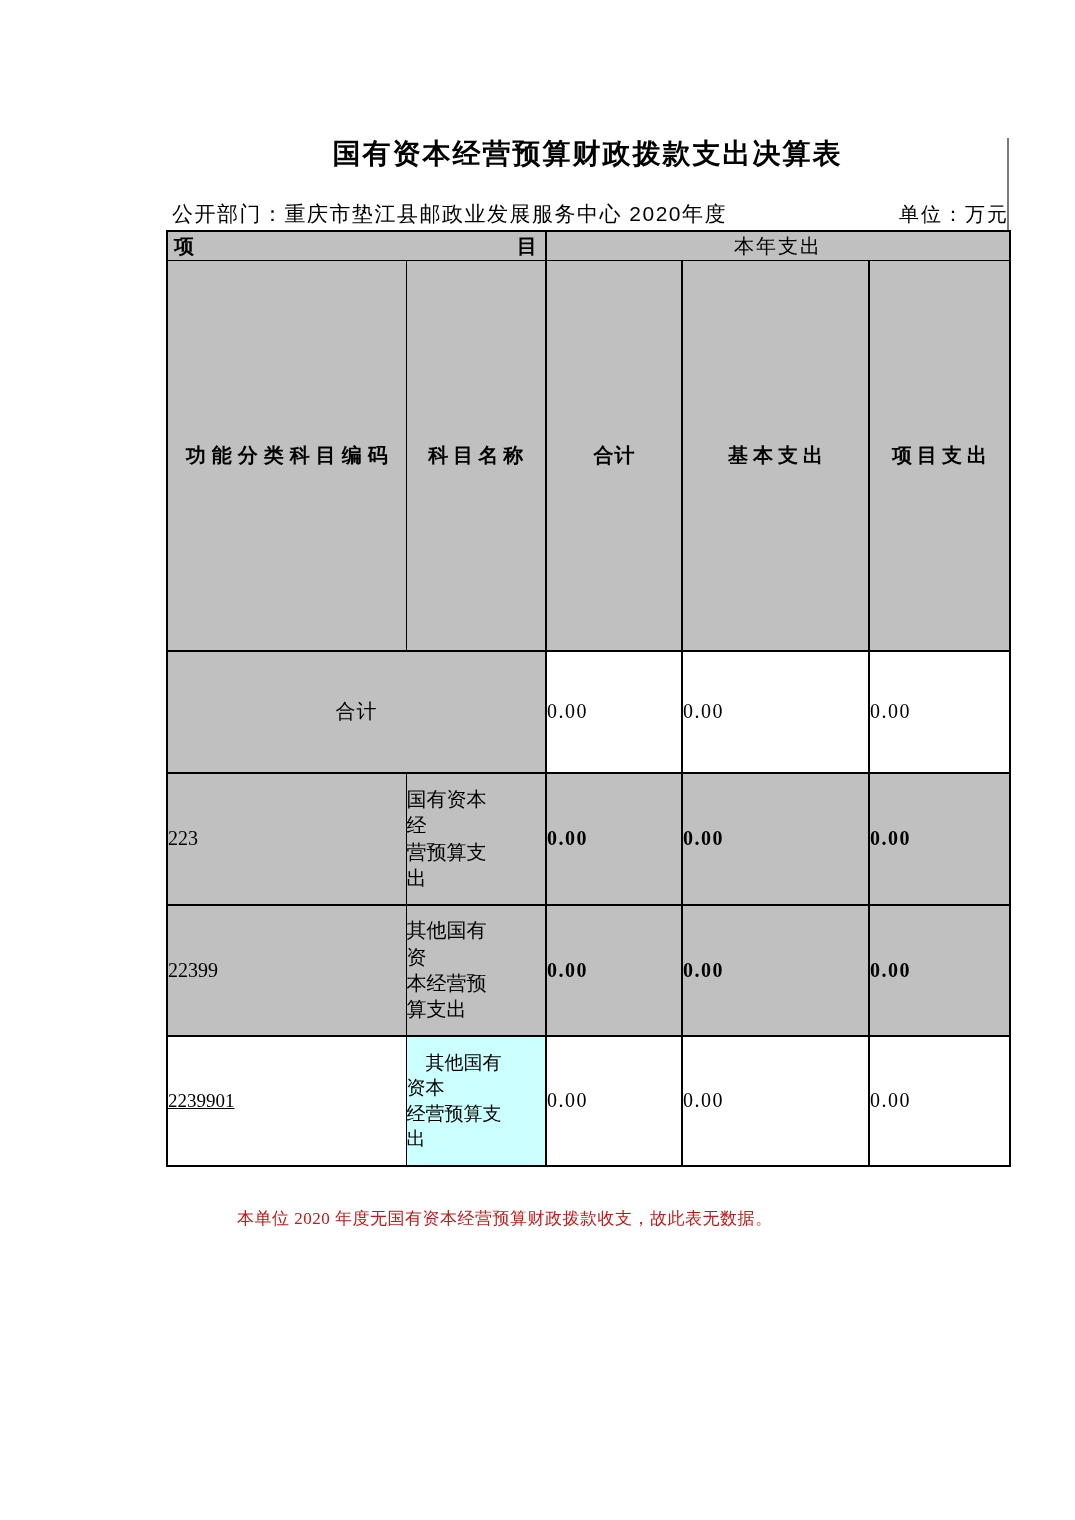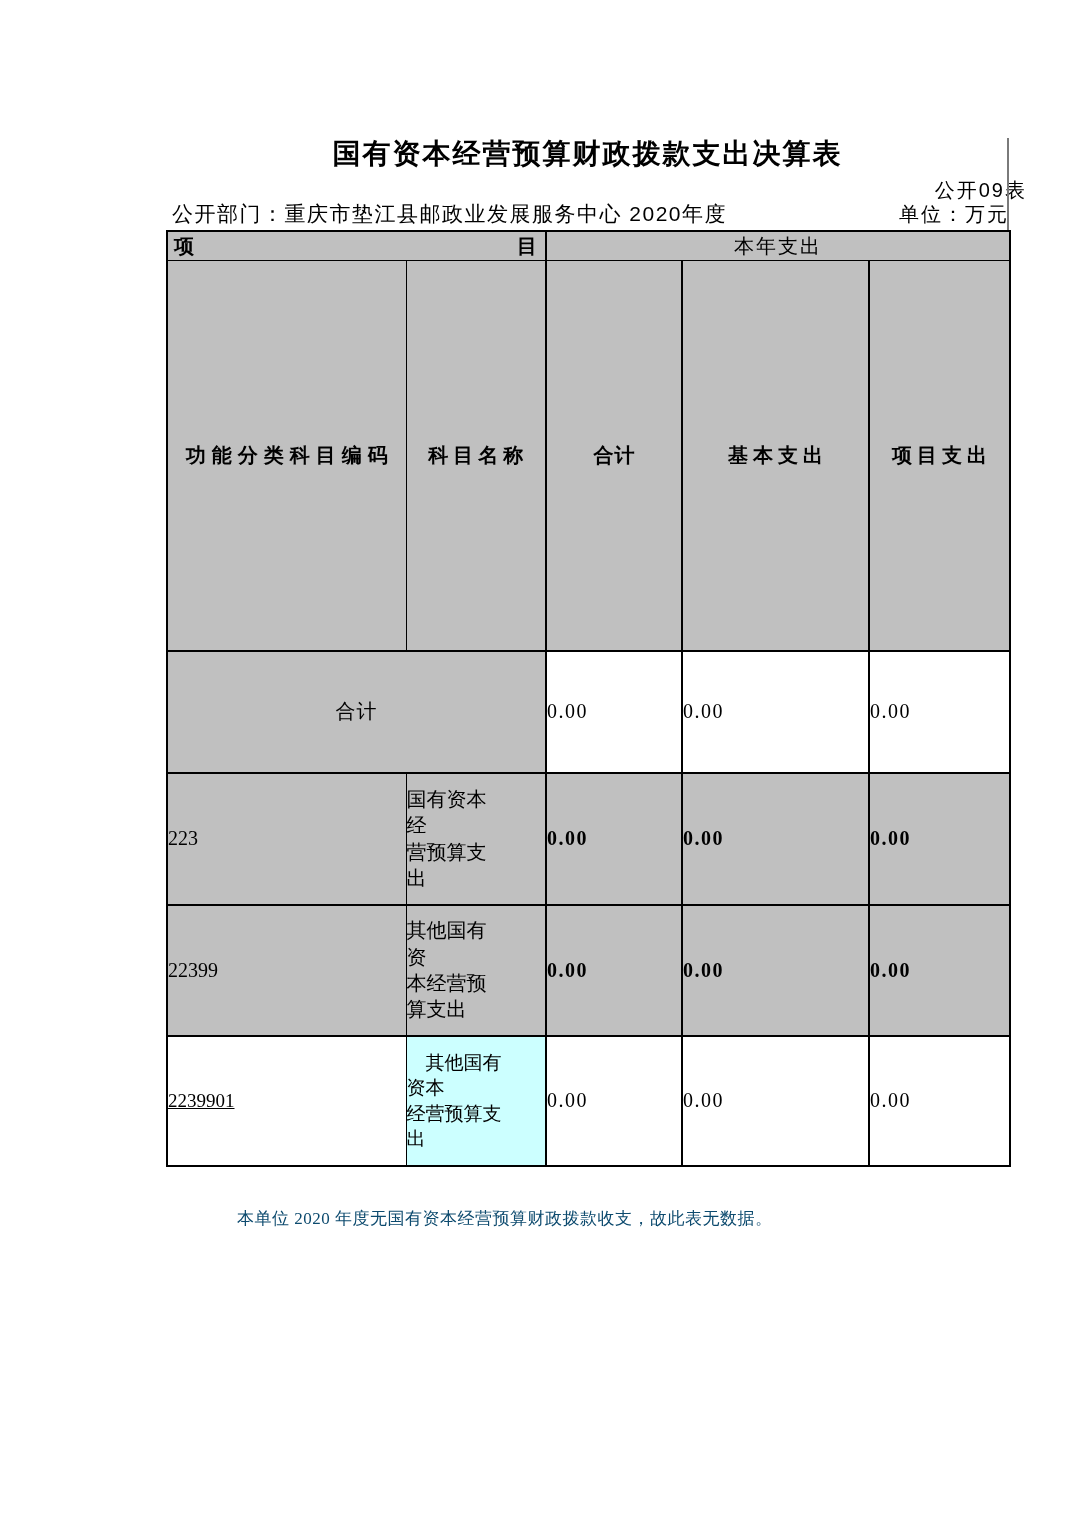--- a/index.html
+++ b/index.html
@@ -69,30 +69,29 @@
   .thin-l{border-left-width:1px !important;}
 
   
   .remark{
     position:absolute;left:172px;top:1170px;width:880px;
     font-size:20px;font-weight:bold;letter-spacing:3px;
   }
   .supplement{
     position:absolute;left:237px;top:1207px;width:800px;
     font-family:"Liberation Serif","DejaVu Serif",serif;
-    font-size:17px;letter-spacing:0.5px;color:#0c4a6e;
+    font-size:17px;letter-spacing:0.5px;color:#b91c1c;
   }
 </style>
 </head>
 <body>
 
 <div class="page">
 
   <div class="title">国有资本经营预算财政拨款支出决算表</div>
-  <div class="form-code">公开09表</div>
 
   <div class="meta-line">
     <span class="dept">公开部门：重庆市垫江县邮政业发展服务中心 2020年度</span>
     <span class="unit">单位：万元</span>
   </div>
 
   <div class="edge-line"></div>
 
   <table class="budget">
     <colgroup>

